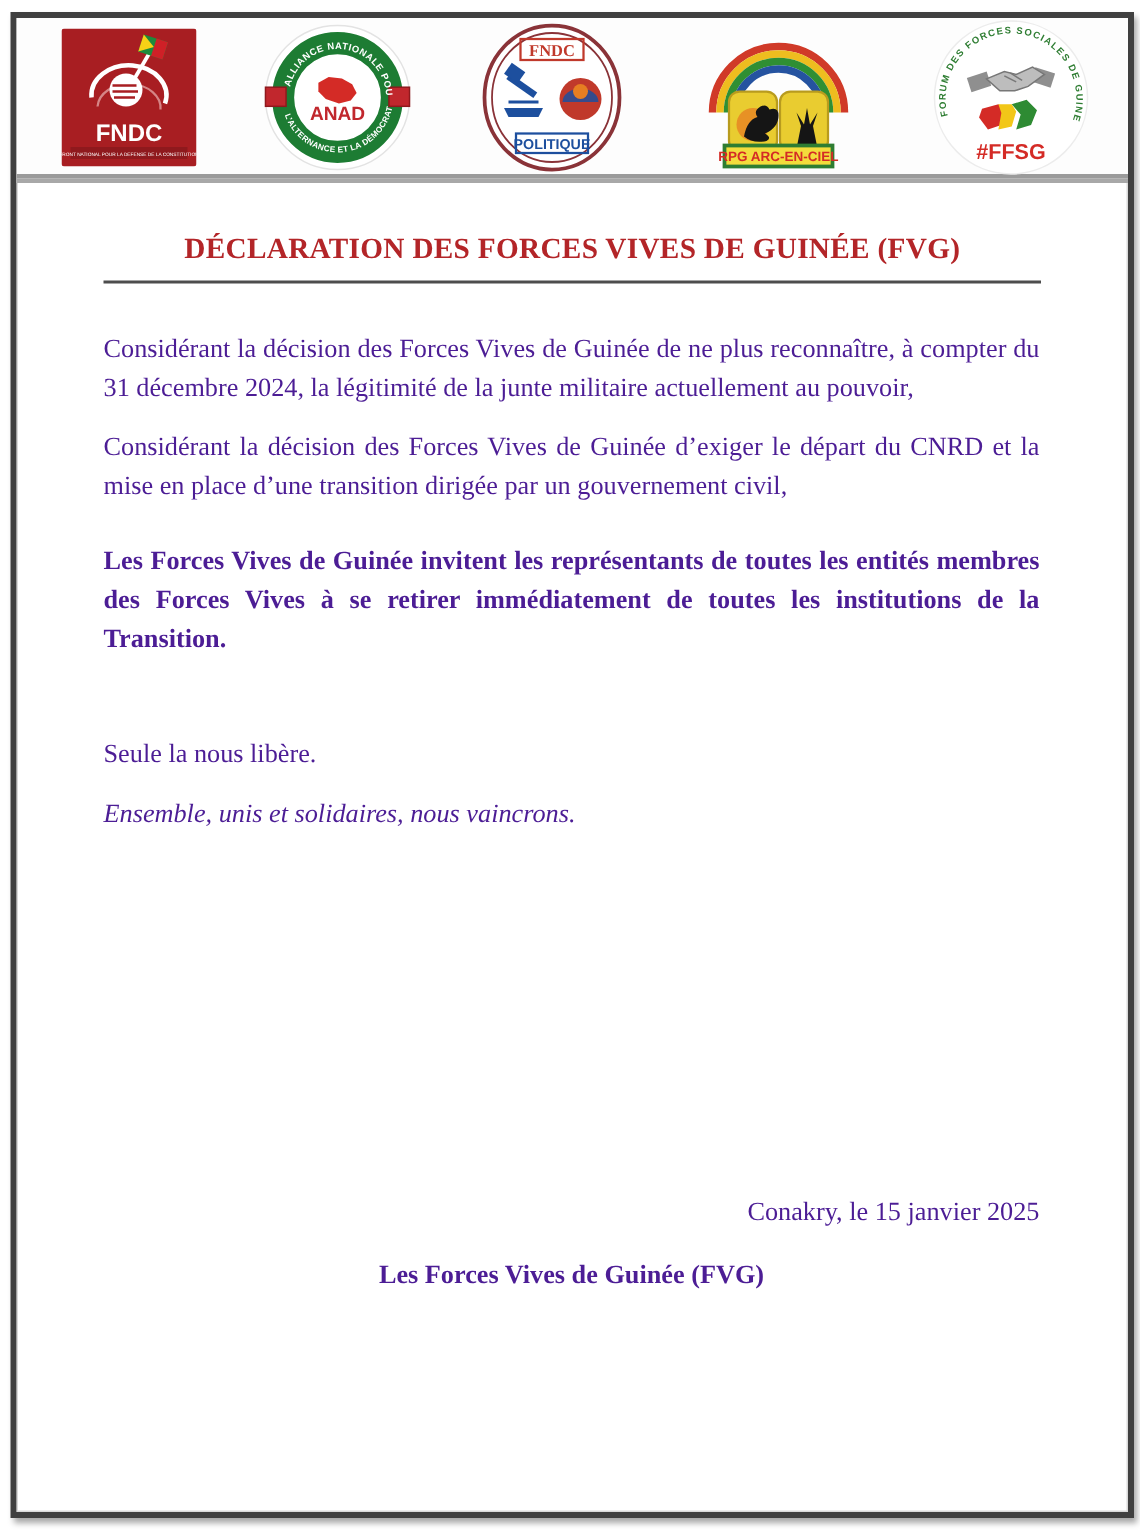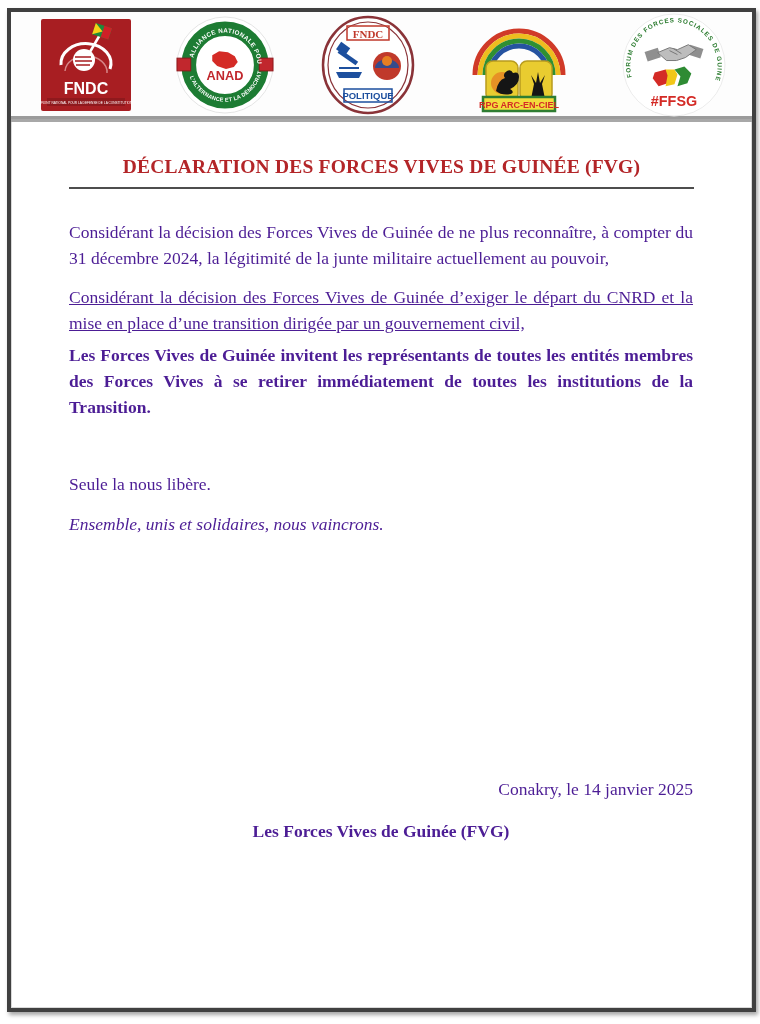--- a/index.html
+++ b/index.html
@@ -51,23 +51,23 @@
   .doc-content {
     padding: 0 59px 0 58px;
     color: #4c1d95;
   }
   .doc-content p {
     font-size: 17.5px;
     line-height: 26px;
     text-align: justify;
   }
   .para-1 { margin-top: 30px; }
-  .para-2 { margin-top: 13px; text-decoration: underline; }
+  .para-2 { margin-top: 13px; }
   .para-3 { margin-top: 13px; }
-  .para-emphasis { margin-top: 6px; font-weight: bold; }
+  .para-emphasis { margin-top: 24px; font-weight: bold; }
   .closing-1 { margin-top: 51px; text-align: left !important; }
   .closing-2 { margin-top: 14px; text-align: left !important; font-style: italic; }
 
   .sign-block { margin-top: 239px; text-align: right; }
   .date-line { font-size: 17.5px; line-height: 26px; }
   .signature-line { margin-top: 16px; font-size: 17.5px; line-height: 26px; font-weight: bold; text-align: center; }
 
   .logo-sans { font-family: "Liberation Sans", sans-serif; }
 </style>
 </head>
@@ -173,18 +173,18 @@
 
   <div class="doc-content">
     <p class="para-1">Considérant la décision des Forces Vives de Guinée de ne plus reconnaître, à compter du 31 décembre 2024, la légitimité de la junte militaire actuellement au pouvoir,</p>
     <p class="para-2">Considérant la décision des Forces Vives de Guinée d’exiger le départ du CNRD et la mise en place d’une transition dirigée par un gouvernement civil,</p>
     <p class="para-emphasis">Les Forces Vives de Guinée invitent les représentants de toutes les entités membres des Forces Vives à se retirer immédiatement de toutes les institutions de la Transition.</p>
 
     <p class="closing-1">Seule la nous libère.</p>
     <p class="closing-2">Ensemble, unis et solidaires, nous vaincrons.</p>
 
     <div class="sign-block">
-      <div class="date-line">Conakry, le 14 janvier 2025</div>
+      <div class="date-line">Conakry, le 15 janvier 2025</div>
       <div class="signature-line">Les Forces Vives de Guinée (FVG)</div>
     </div>
   </div>
 
 </div>
 
 </body></html>

